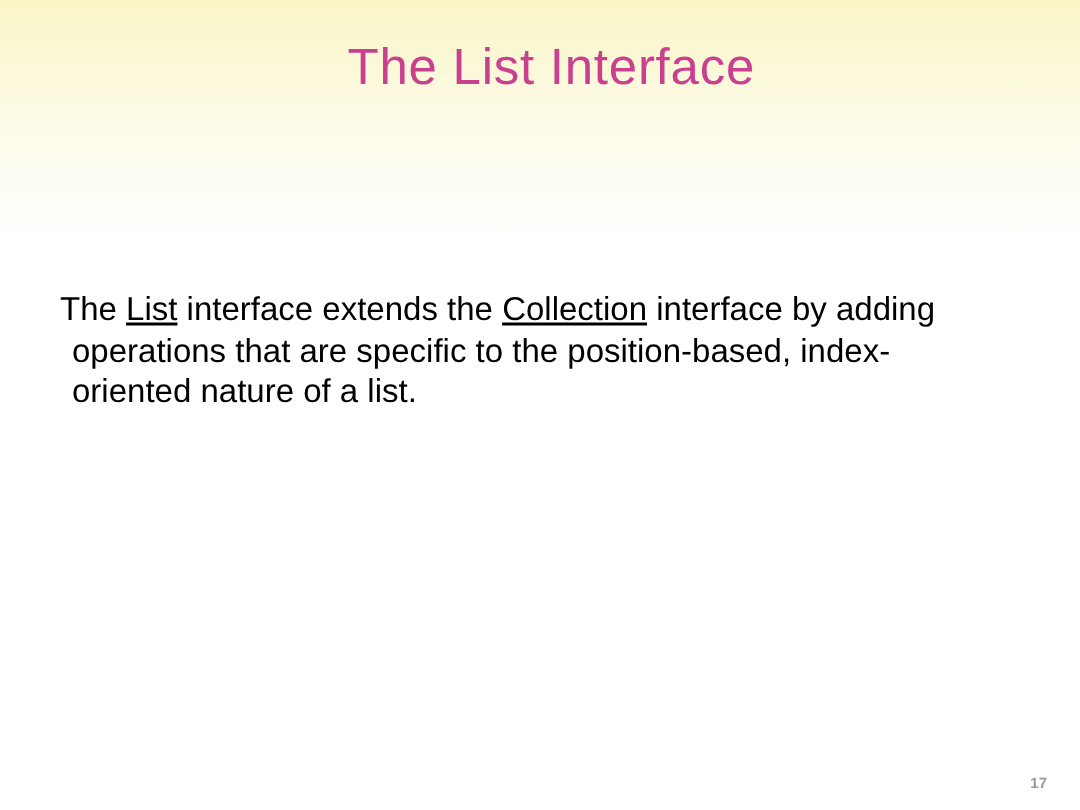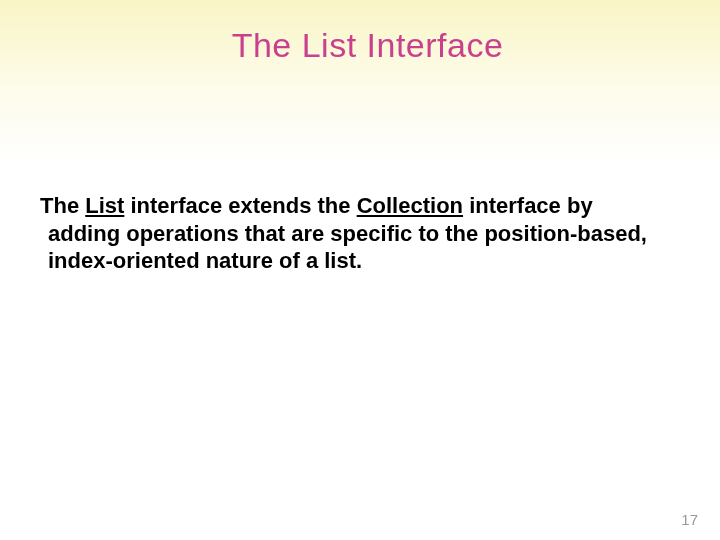--- a/index.html
+++ b/index.html
@@ -36,27 +36,27 @@
     .body-text .segment {
       display: inline;
     }
     .underline {
       text-decoration: underline;
     }
     .page-number {
       position: absolute;
       bottom: 12px;
       right: 22px;
-      font-size: 15px;
+      font-size: 10px;
       color: #9a9a9a;
+      font-weight: bold;
     }
     .body-wrap {
       padding-left: 8px;
       text-indent: -8px;
-      font-weight: bold;
     }
   </style>
 </head>
 <body>
 
 <h1 class="slide-title">The List Interface</h1>
 
 <div class="body-text">
   <div class="body-wrap">
     <span class="segment">The </span><span class="segment underline">List</span><span class="segment"> interface extends the </span><span class="segment underline">Collection</span><span class="segment"> interface by adding operations that are specific to the position-based, index-oriented nature of a list.</span>

